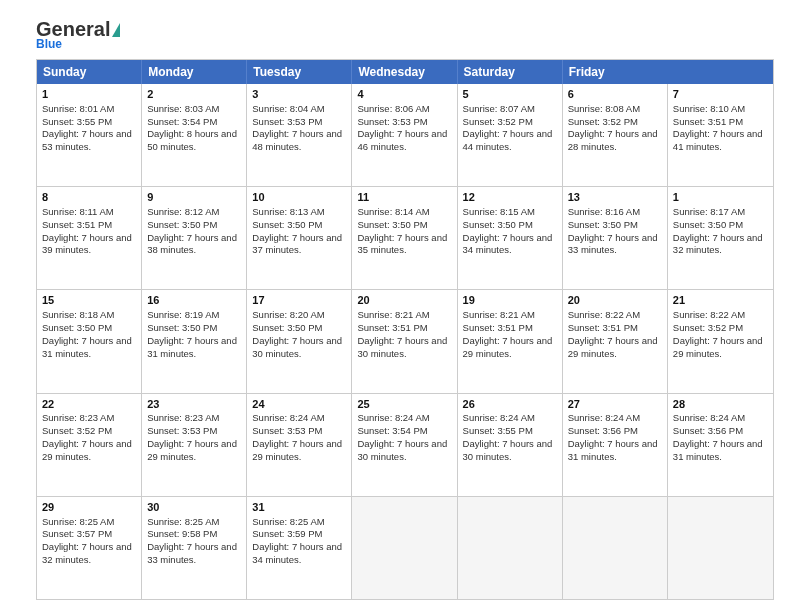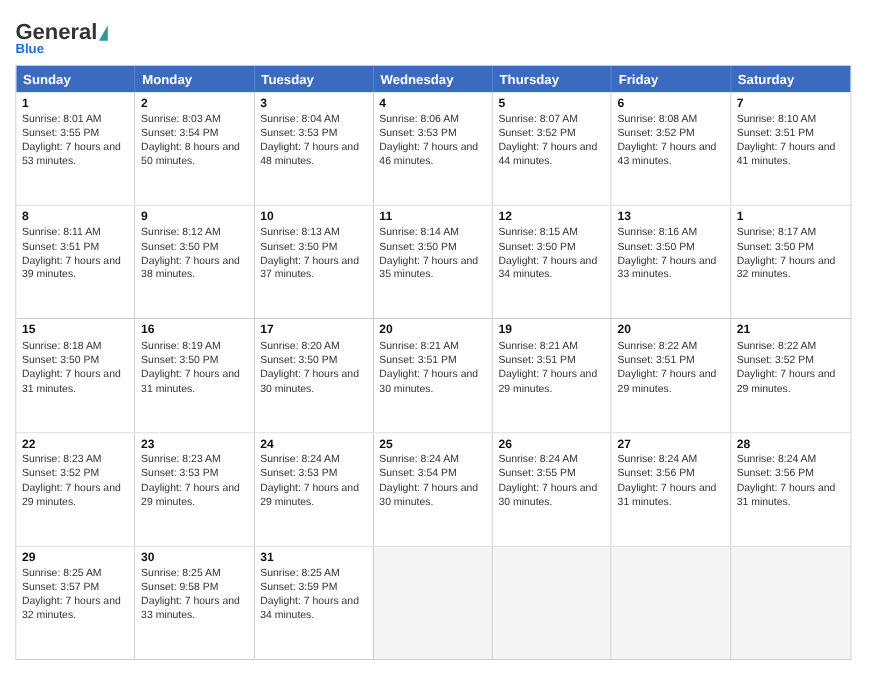--- a/index.html
+++ b/index.html
@@ -6,21 +6,21 @@
     body {
       width: 792px;
       height: 612px;
       font-family: Arial, sans-serif;
       background: #fff;
       overflow: hidden;
     }
     .page {
       width: 792px;
       height: 612px;
-      padding: 18px 18px 12px 14px;
+      padding: 18px 18px 12px 36px;
       display: flex;
       flex-direction: column;
     }
     .header {
       display: flex;
       align-items: flex-start;
       justify-content: space-between;
       margin-bottom: 8px;
     }
     .logo {
@@ -118,32 +118,31 @@
       <div class="subtitle"></div>
     </div>
   </div>
 
   <div class="calendar">
     <div class="cal-header-row">
     <div class="cal-header-cell">Sunday</div>
         <div class="cal-header-cell">Monday</div>
         <div class="cal-header-cell">Tuesday</div>
         <div class="cal-header-cell">Wednesday</div>
-        <div class="cal-header-cell">Thursday</div>
+        <div class="cal-header-cell">Saturday</div>
         <div class="cal-header-cell">Friday</div>
-        <div class="cal-header-cell">Saturday</div>
       </div>
     <div class="cal-body">
     <div class="cal-week">
           <div class="cal-cell"><span class="day-num">1</span><span>Sunrise: 8:01 AM</span><br><span>Sunset: 3:55 PM</span><br><span>Daylight: 7 hours and 53 minutes.</span></div>
           <div class="cal-cell"><span class="day-num">2</span><span>Sunrise: 8:03 AM</span><br><span>Sunset: 3:54 PM</span><br><span>Daylight: 8 hours and 50 minutes.</span></div>
           <div class="cal-cell"><span class="day-num">3</span><span>Sunrise: 8:04 AM</span><br><span>Sunset: 3:53 PM</span><br><span>Daylight: 7 hours and 48 minutes.</span></div>
           <div class="cal-cell"><span class="day-num">4</span><span>Sunrise: 8:06 AM</span><br><span>Sunset: 3:53 PM</span><br><span>Daylight: 7 hours and 46 minutes.</span></div>
           <div class="cal-cell"><span class="day-num">5</span><span>Sunrise: 8:07 AM</span><br><span>Sunset: 3:52 PM</span><br><span>Daylight: 7 hours and 44 minutes.</span></div>
-          <div class="cal-cell"><span class="day-num">6</span><span>Sunrise: 8:08 AM</span><br><span>Sunset: 3:52 PM</span><br><span>Daylight: 7 hours and 43 minutes.</span></div>
+          <div class="cal-cell"><span class="day-num">6</span><span>Sunrise: 8:08 AM</span><br><span>Sunset: 3:52 PM</span><br><span>Daylight: 7 hours and 28 minutes.</span></div>
           <div class="cal-cell"><span class="day-num">7</span><span>Sunrise: 8:10 AM</span><br><span>Sunset: 3:51 PM</span><br><span>Daylight: 7 hours and 41 minutes.</span></div>
         </div>
         <div class="cal-week">
           <div class="cal-cell"><span class="day-num">8</span><span>Sunrise: 8:11 AM</span><br><span>Sunset: 3:51 PM</span><br><span>Daylight: 7 hours and 39 minutes.</span></div>
           <div class="cal-cell"><span class="day-num">9</span><span>Sunrise: 8:12 AM</span><br><span>Sunset: 3:50 PM</span><br><span>Daylight: 7 hours and 38 minutes.</span></div>
           <div class="cal-cell"><span class="day-num">10</span><span>Sunrise: 8:13 AM</span><br><span>Sunset: 3:50 PM</span><br><span>Daylight: 7 hours and 37 minutes.</span></div>
           <div class="cal-cell"><span class="day-num">11</span><span>Sunrise: 8:14 AM</span><br><span>Sunset: 3:50 PM</span><br><span>Daylight: 7 hours and 35 minutes.</span></div>
           <div class="cal-cell"><span class="day-num">12</span><span>Sunrise: 8:15 AM</span><br><span>Sunset: 3:50 PM</span><br><span>Daylight: 7 hours and 34 minutes.</span></div>
           <div class="cal-cell"><span class="day-num">13</span><span>Sunrise: 8:16 AM</span><br><span>Sunset: 3:50 PM</span><br><span>Daylight: 7 hours and 33 minutes.</span></div>
           <div class="cal-cell"><span class="day-num">1</span><span>Sunrise: 8:17 AM</span><br><span>Sunset: 3:50 PM</span><br><span>Daylight: 7 hours and 32 minutes.</span></div>

